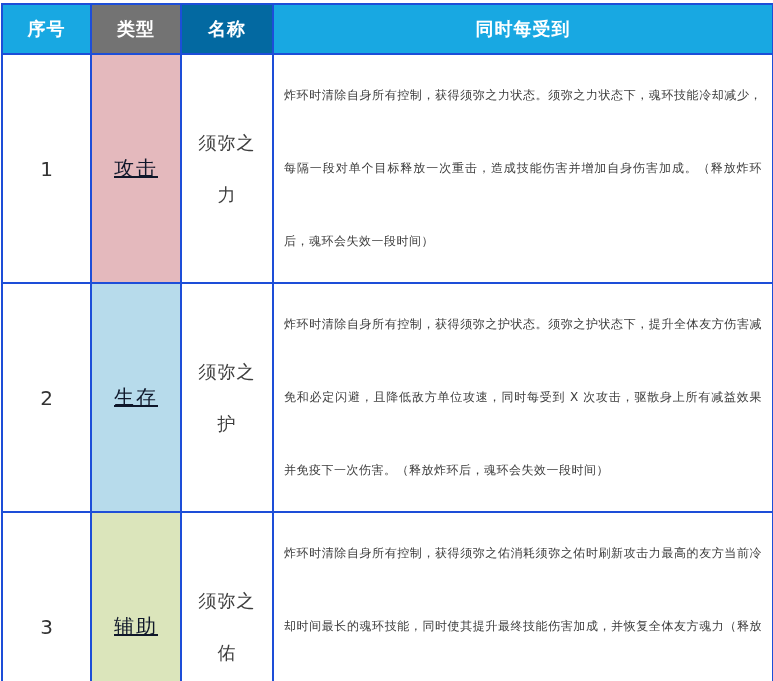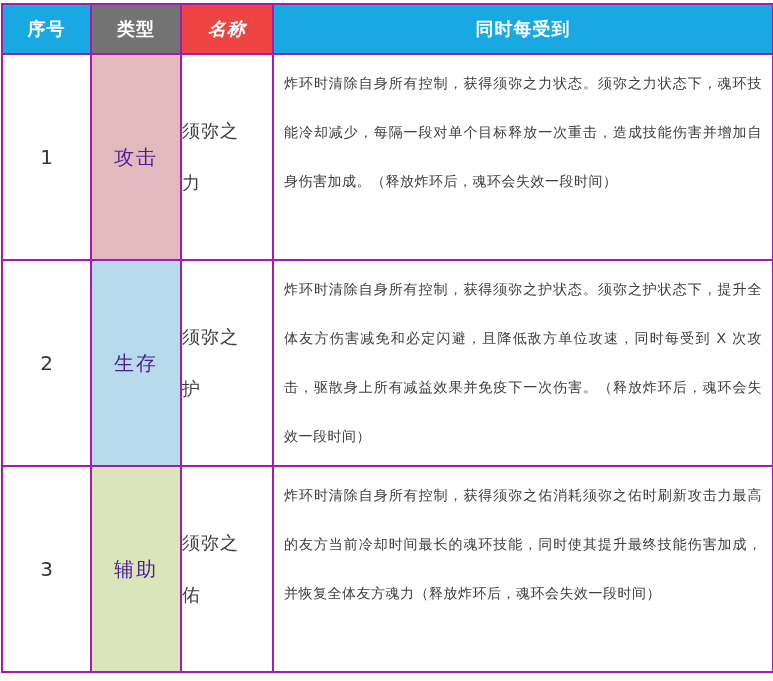--- a/index.html
+++ b/index.html
@@ -14,21 +14,21 @@
     background: #ffffff;
     box-sizing: border-box;
     padding: 3px 1px 3px 1px;
   }
   table.info-table {
     border-collapse: collapse;
     table-layout: fixed;
     width: 771px;
   }
   .info-table td, .info-table th {
-    border: 2px solid #a21caf;
+    border: 2px solid #1d4ed8;
     box-sizing: border-box;
     padding: 0;
   }
   .info-table th {
     height: 50px;
     color: #ffffff;
     font-size: 18px;
     font-weight: bold;
     letter-spacing: 1px;
     text-align: center;
@@ -40,34 +40,35 @@
     color: #3d3d3d;
   }
   td.cell-index {
     text-align: center;
     font-size: 20px;
     color: #333333;
   }
   td.cell-type {
     text-align: center;
     font-size: 20px;
-    color: #4c1d95;
+    color: #0f172a;
     letter-spacing: 2px;
+    text-decoration: underline;
   }
   td.cell-name {
-    text-align: left;
+    text-align: center;
     font-size: 18px;
     letter-spacing: 1px;
   }
   .name-line {
     line-height: 52px;
   }
   td.cell-effect {
-    font-size: 14px;
-    line-height: 49px;
+    font-size: 12px;
+    line-height: 73px;
     letter-spacing: 0.5px;
     text-align: justify;
     position: relative;
     vertical-align: top;
   }
   .effect-inner {
     padding: 4px 10px 4px 10px;
   }
 </style>
 </head>
@@ -78,21 +79,21 @@
     <colgroup>
       <col style="width:89px">
       <col style="width:90px">
       <col style="width:92px">
       <col style="width:500px">
     </colgroup>
     <thead>
       <tr>
         <th style="background-color: rgb(24, 168, 226); color: rgb(255, 255, 255);">序号</th>
         <th style="background-color: #737373; color: rgb(255, 255, 255);">类型</th>
-        <th style="background-color: #ef4444; color: rgb(255, 255, 255); font-style: italic;">名称</th>
+        <th style="background-color: #0369a1; color: rgb(255, 255, 255);">名称</th>
         <th style="background-color: rgb(24, 168, 226); color: rgb(255, 255, 255);">同时每受到</th>
       </tr>
     </thead>
     <tbody>
       <tr>
         <td class="cell-index">1</td>
         <td class="cell-type" style="background-color: rgb(228, 185, 189);">攻击</td>
         <td class="cell-name">
           <div class="name-line">须弥之</div>
           <div class="name-line">力</div>

